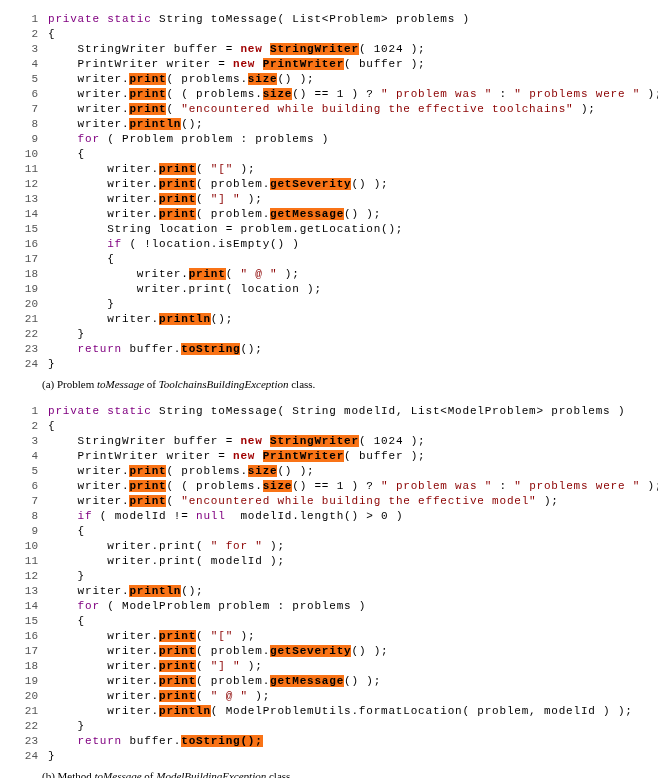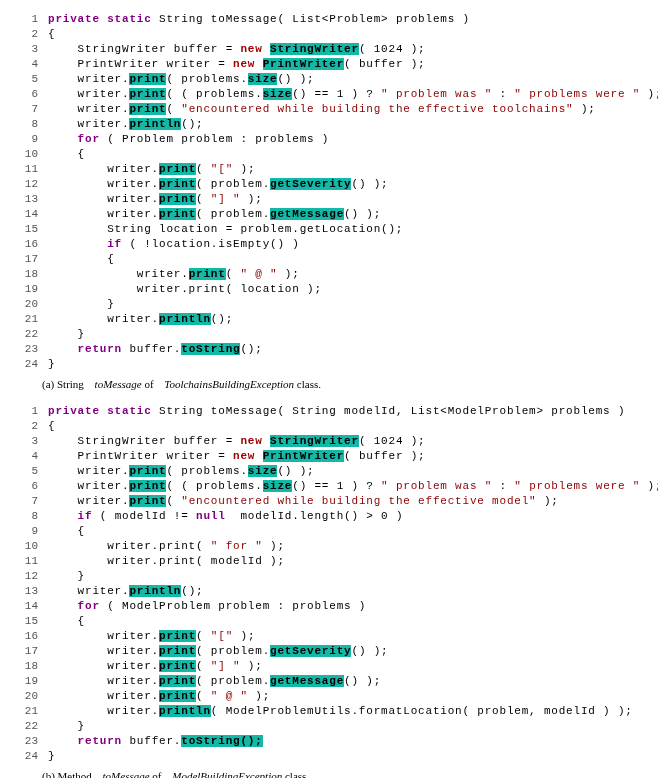--- a/index.html
+++ b/index.html
@@ -20,38 +20,38 @@
   }
   .row { display: block; }
   .ln {
     display: inline-block;
     width: 20px;
     text-align: right;
     color: #555;
     margin-right: 10px;
     letter-spacing: 0;
   }
-  .kw   { color: #800080; font-weight: bold; }  
+  .kw   { color: #800080; font-weight: normal; }  
   .kwr  { color: #a00000; font-weight: bold; text-align: center; }  
-  .hl   { background: #14b8a6; font-weight: bold; }
+  .hl   { background: #f97316; font-weight: bold; }
   .str  { color: #8b0000; }
   .caption {
     font-family: "Times New Roman", serif;
     font-size: 11px;
     margin: 6px 0 14px 24px;
     color: #000;
   }
-  .caption i { font-style: italic; margin-left: 8px; }
+  .caption i { font-style: italic; }
 </style>
 </head>
 <body>
 
 <div class="listing" id="listA"><div class="row"><span class="ln">1</span><span class="kw">private</span><span> </span><span class="kw">static</span><span> String toMessage( List&lt;Problem&gt; problems )</span></div><div class="row"><span class="ln">2</span><span>{</span></div><div class="row"><span class="ln">3</span><span>    StringWriter buffer = </span><span class="kwr">new</span><span> </span><span class="hl">StringWriter</span><span>( 1024 );</span></div><div class="row"><span class="ln">4</span><span>    PrintWriter writer = </span><span class="kwr">new</span><span> </span><span class="hl">PrintWriter</span><span>( buffer );</span></div><div class="row"><span class="ln">5</span><span>    writer.</span><span class="hl">print</span><span>( problems.</span><span class="hl">size</span><span>() );</span></div><div class="row"><span class="ln">6</span><span>    writer.</span><span class="hl">print</span><span>( ( problems.</span><span class="hl">size</span><span>() == 1 ) ? </span><span class="str">" problem was "</span><span> : </span><span class="str">" problems were "</span><span> );</span></div><div class="row"><span class="ln">7</span><span>    writer.</span><span class="hl">print</span><span>( </span><span class="str">"encountered while building the effective toolchains"</span><span> );</span></div><div class="row"><span class="ln">8</span><span>    writer.</span><span class="hl">println</span><span>();</span></div><div class="row"><span class="ln">9</span><span>    </span><span class="kw">for</span><span> ( Problem problem : problems )</span></div><div class="row"><span class="ln">10</span><span>    {</span></div><div class="row"><span class="ln">11</span><span>        writer.</span><span class="hl">print</span><span>( </span><span class="str">"["</span><span> );</span></div><div class="row"><span class="ln">12</span><span>        writer.</span><span class="hl">print</span><span>( problem.</span><span class="hl">getSeverity</span><span>() );</span></div><div class="row"><span class="ln">13</span><span>        writer.</span><span class="hl">print</span><span>( </span><span class="str">"] "</span><span> );</span></div><div class="row"><span class="ln">14</span><span>        writer.</span><span class="hl">print</span><span>( problem.</span><span class="hl">getMessage</span><span>() );</span></div><div class="row"><span class="ln">15</span><span>        String location = problem.getLocation();</span></div><div class="row"><span class="ln">16</span><span>        </span><span class="kw">if</span><span> ( !location.isEmpty() )</span></div><div class="row"><span class="ln">17</span><span>        {</span></div><div class="row"><span class="ln">18</span><span>            writer.</span><span class="hl">print</span><span>( </span><span class="str">" @ "</span><span> );</span></div><div class="row"><span class="ln">19</span><span>            writer.print( location );</span></div><div class="row"><span class="ln">20</span><span>        }</span></div><div class="row"><span class="ln">21</span><span>        writer.</span><span class="hl">println</span><span>();</span></div><div class="row"><span class="ln">22</span><span>    }</span></div><div class="row"><span class="ln">23</span><span>    </span><span class="kw">return</span><span> buffer.</span><span class="hl">toString</span><span>();</span></div><div class="row"><span class="ln">24</span><span>}</span></div></div>
 
 <div class="caption">
-  <span>(a) String </span><i>toMessage</i><span> of </span><i>ToolchainsBuildingException</i><span> class.</span>
+  <span>(a) Problem </span><i>toMessage</i><span> of </span><i>ToolchainsBuildingException</i><span> class.</span>
 </div>
 
 <div class="listing" id="listB"><div class="row"><span class="ln">1</span><span class="kw">private</span><span> </span><span class="kw">static</span><span> String toMessage( String modelId, List&lt;ModelProblem&gt; problems )</span></div><div class="row"><span class="ln">2</span><span>{</span></div><div class="row"><span class="ln">3</span><span>    StringWriter buffer = </span><span class="kwr">new</span><span> </span><span class="hl">StringWriter</span><span>( 1024 );</span></div><div class="row"><span class="ln">4</span><span>    PrintWriter writer = </span><span class="kwr">new</span><span> </span><span class="hl">PrintWriter</span><span>( buffer );</span></div><div class="row"><span class="ln">5</span><span>    writer.</span><span class="hl">print</span><span>( problems.</span><span class="hl">size</span><span>() );</span></div><div class="row"><span class="ln">6</span><span>    writer.</span><span class="hl">print</span><span>( ( problems.</span><span class="hl">size</span><span>() == 1 ) ? </span><span class="str">" problem was "</span><span> : </span><span class="str">" problems were "</span><span> );</span></div><div class="row"><span class="ln">7</span><span>    writer.</span><span class="hl">print</span><span>( </span><span class="str">"encountered while building the effective model"</span><span> );</span></div><div class="row"><span class="ln">8</span><span>    </span><span class="kw">if</span><span> ( modelId != </span><span class="kw">null</span><span>  modelId.length() &gt; 0 )</span></div><div class="row"><span class="ln">9</span><span>    {</span></div><div class="row"><span class="ln">10</span><span>        writer.print( </span><span class="str">" for "</span><span> );</span></div><div class="row"><span class="ln">11</span><span>        writer.print( modelId );</span></div><div class="row"><span class="ln">12</span><span>    }</span></div><div class="row"><span class="ln">13</span><span>    writer.</span><span class="hl">println</span><span>();</span></div><div class="row"><span class="ln">14</span><span>    </span><span class="kw">for</span><span> ( ModelProblem problem : problems )</span></div><div class="row"><span class="ln">15</span><span>    {</span></div><div class="row"><span class="ln">16</span><span>        writer.</span><span class="hl">print</span><span>( </span><span class="str">"["</span><span> );</span></div><div class="row"><span class="ln">17</span><span>        writer.</span><span class="hl">print</span><span>( problem.</span><span class="hl">getSeverity</span><span>() );</span></div><div class="row"><span class="ln">18</span><span>        writer.</span><span class="hl">print</span><span>( </span><span class="str">"] "</span><span> );</span></div><div class="row"><span class="ln">19</span><span>        writer.</span><span class="hl">print</span><span>( problem.</span><span class="hl">getMessage</span><span>() );</span></div><div class="row"><span class="ln">20</span><span>        writer.</span><span class="hl">print</span><span>( </span><span class="str">" @ "</span><span> );</span></div><div class="row"><span class="ln">21</span><span>        writer.</span><span class="hl">println</span><span>( ModelProblemUtils.formatLocation( problem, modelId ) );</span></div><div class="row"><span class="ln">22</span><span>    }</span></div><div class="row"><span class="ln">23</span><span>    </span><span class="kw">return</span><span> buffer.</span><span class="hl">toString();</span></div><div class="row"><span class="ln">24</span><span>}</span></div></div>
 
 <div class="caption">
   <span>(b) Method </span><i>toMessage</i><span> of </span><i>ModelBuildingException</i><span> class.</span>
 </div>
 
 </body></html>

